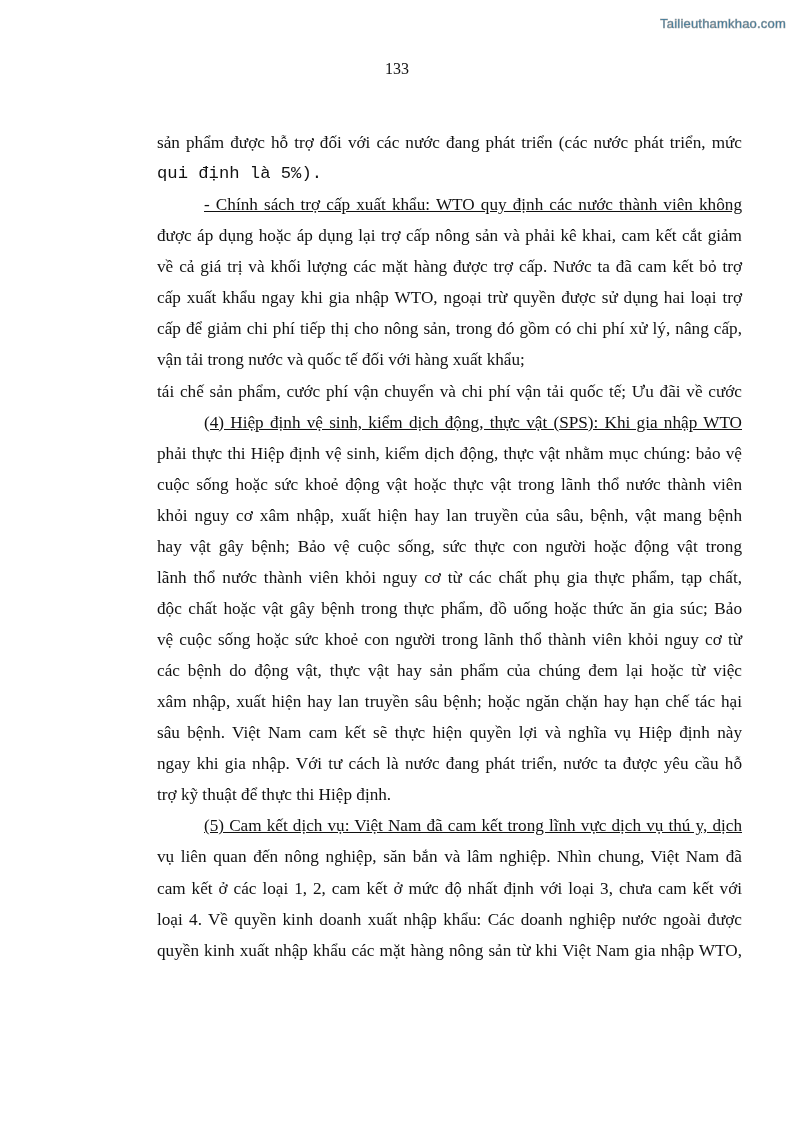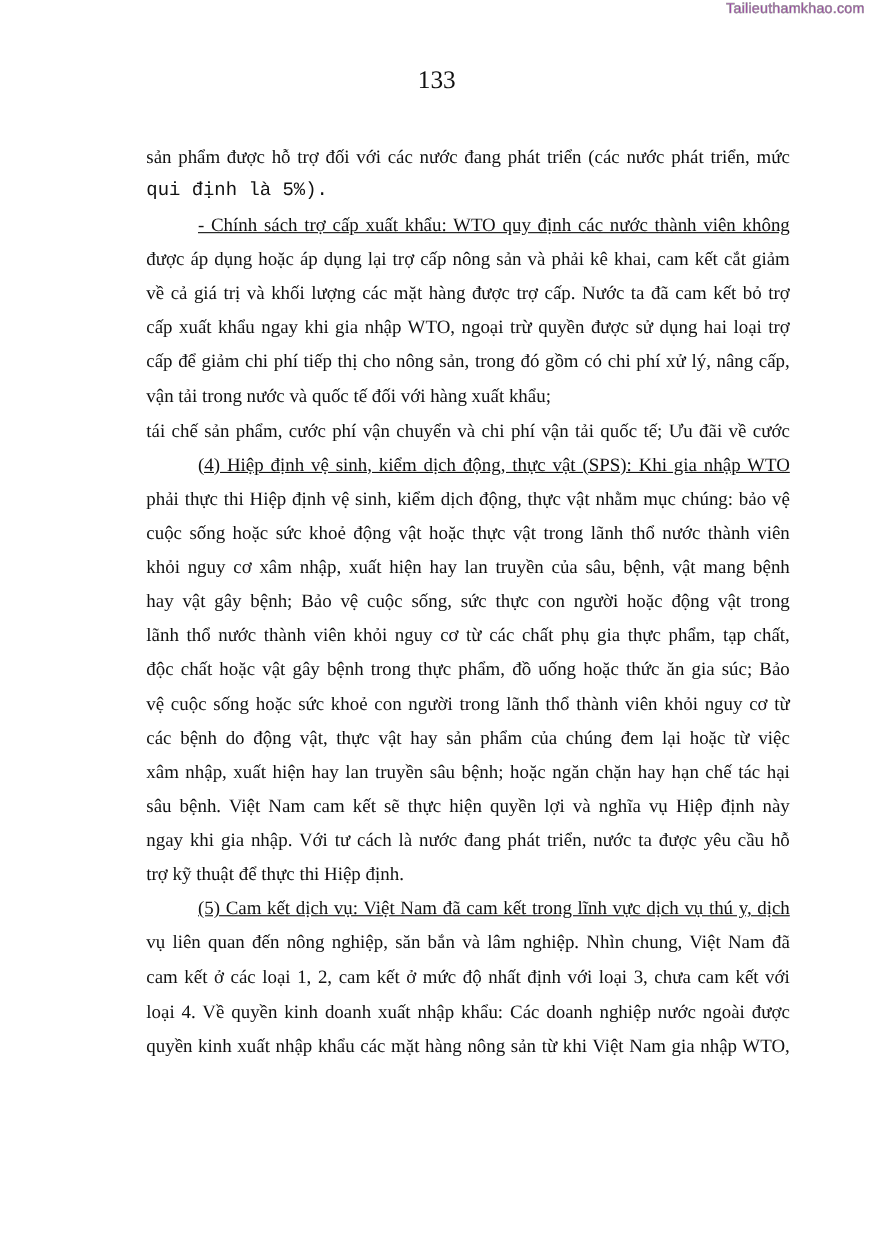--- a/index.html
+++ b/index.html
@@ -10,35 +10,35 @@
     body {
       width: 794px;
       height: 1123px;
       position: relative;
       overflow: hidden;
       font-family: "Liberation Serif", "DejaVu Serif", serif;
       color: #111111;
     }
     .watermark {
       position: absolute;
-      top: 0;
+      top: 16px;
       right: 8px;
       font-family: "Liberation Sans", "DejaVu Sans", sans-serif;
       font-size: 13px;
-      color: #a21caf;
+      color: #0369a1;
       -webkit-text-stroke: 0.6px #9a9a9a;
       letter-spacing: 0.2px;
     }
     .page-number {
       position: absolute;
       top: 60px;
       left: 0;
       width: 794px;
       text-align: center;
-      font-size: 23px;
+      font-size: 16px;
     }
     .body-text {
       position: absolute;
       top: 130px;
       left: 133px;
       width: 585px;
     }
     .line {
       display: block;
       height: 31.07px;
@@ -56,20 +56,21 @@
       padding-left: 47px;
       text-decoration: underline;
     }
     
     .jline {
       display: block;
       width: 100%;
       text-align: justify;
       text-align-last: justify;
       white-space: normal;
+      margin-left: 24px;
     }
   </style>
 </head>
 <body>
 
 <div class="watermark">Tailieuthamkhao.com</div>
 
 <div class="page-number">133</div>
 
 <div class="body-text">

